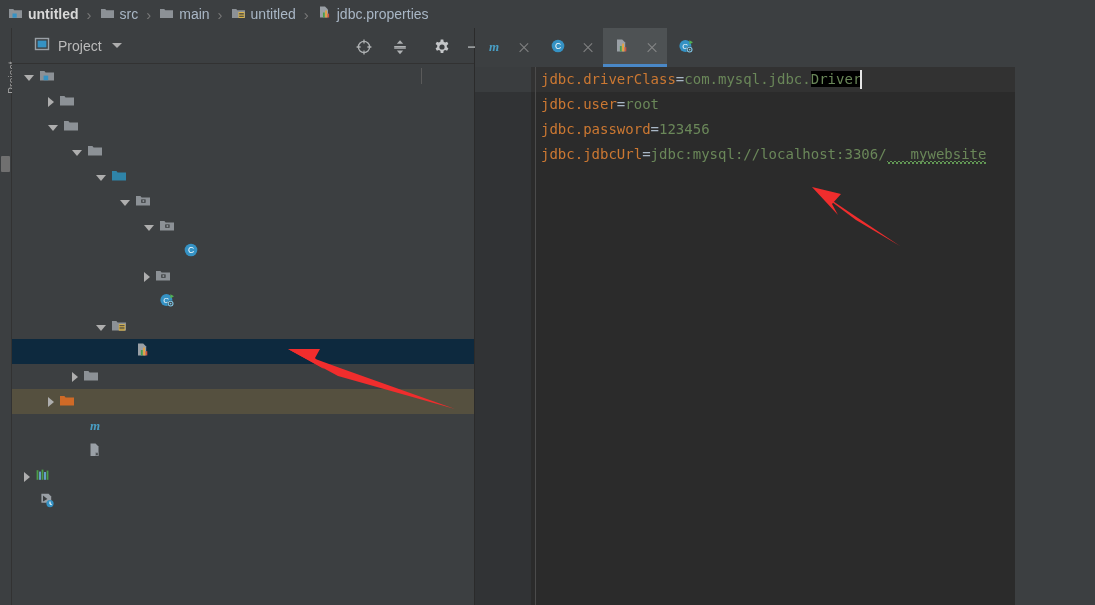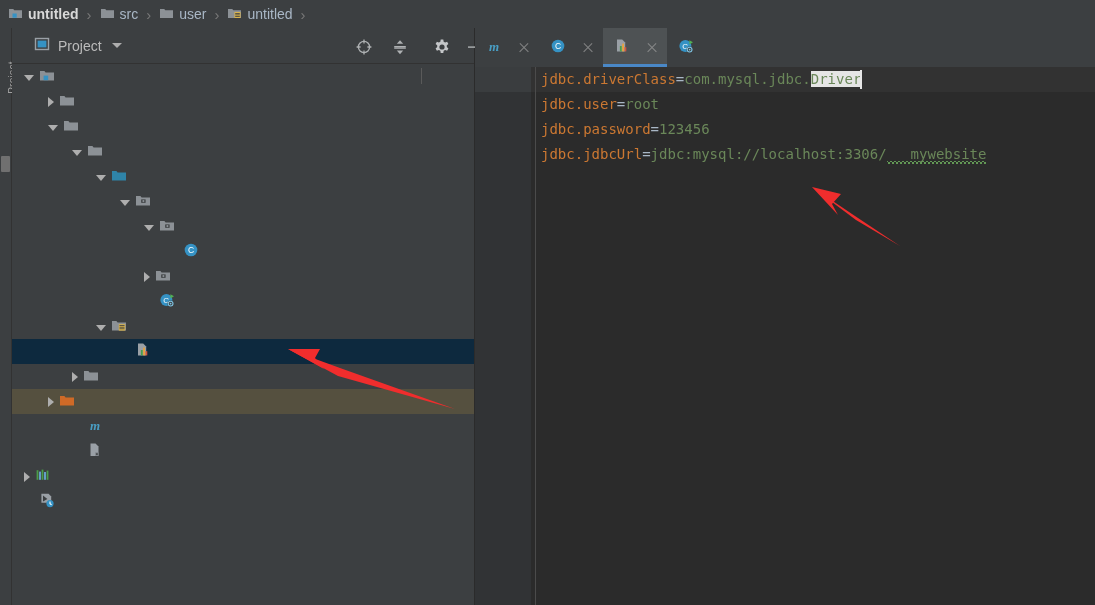--- a/index.html
+++ b/index.html
@@ -2,21 +2,21 @@
 <html><head>
 <meta charset="utf-8">
 <style>
   html, body {
     margin: 0;
     padding: 0;
     background: #3c3f41;
   }
   #app {
     position: relative;
-    width: 1095px;
+    width: 1015px;
     height: 605px;
     overflow: hidden;
     background: #3c3f41;
     font-family: "Liberation Sans", sans-serif;
     font-size: 13px;
     color: #bbbbbb;
     -webkit-font-smoothing: antialiased;
   }
 
   
@@ -271,21 +271,21 @@
   #current-line-hl {
     position: absolute;
     left: 56px; top: 0;
     width: 564px; height: 25px;
     background: #323232;
   }
   .code-line { position: relative; height: 25px; }
   .k { color: #cc7832; text-align: center; }
   .eq { color: #a9b7c6; }
   .v { color: #6a8759; }
-  .sel { background: #e5e5e5; }
+  .sel { background: #000000; }
   .squig {
     position: relative;
     color: #6a8759;
     padding-left: 24px;
   }
   .squig::after {
     content: "";
     position: absolute;
     left: 0; right: 0; bottom: -2px;
     height: 3px;
@@ -337,38 +337,49 @@
       <span class="crumb-label">src</span>
     </div>
     <span class="crumb-sep">›</span>
 
     <div class="crumb">
       <span class="ico">
         <svg width="15" height="14" viewBox="0 0 15 14">
             <path d="M1 3h4.2l1.1 1.3H14V12H1z" fill="#8c9196"></path>
           </svg>
       </span>
-      <span class="crumb-label">user</span>
+      <span class="crumb-label">main</span>
     </div>
     <span class="crumb-sep">›</span>
 
     <div class="crumb">
       <span class="ico">
         <svg width="15" height="14" viewBox="0 0 15 14">
             <path d="M1 3h4.2l1.1 1.3H14V12H1z" fill="#8c9196"></path>
             <rect x="7.5" y="6" width="6" height="6" fill="#d9b34b"></rect>
             <rect x="8.2" y="7" width="4.6" height="0.8" fill="#3c3f41"></rect>
             <rect x="8.2" y="8.5" width="4.6" height="0.8" fill="#3c3f41"></rect>
             <rect x="8.2" y="10" width="4.6" height="0.8" fill="#3c3f41"></rect>
           </svg>
       </span>
       <span class="crumb-label">untitled</span>
     </div>
     <span class="crumb-sep">›</span>
 
+    <div class="crumb">
+      <span class="ico">
+        <svg width="15" height="15" viewBox="0 0 15 15">
+            <path d="M3 1.5h5l3 3v8H3z" fill="#9aa0a6"></path>
+            <rect x="6" y="7.5" width="1.7" height="5" fill="#4a9e4a"></rect>
+            <rect x="8.2" y="5.5" width="1.7" height="7" fill="#e8a33d"></rect>
+            <rect x="10.4" y="8.6" width="1.7" height="3.9" fill="#d4563c"></rect>
+          </svg>
+      </span>
+      <span class="crumb-label">jdbc.properties</span>
+    </div>
   </div>
 
   <div id="tool-strip">
     <div id="tool-strip-project">Project</div>
     <div id="tool-strip-handle"></div>
   </div>
 
   <div id="project-panel">
 
     <div id="project-header">

